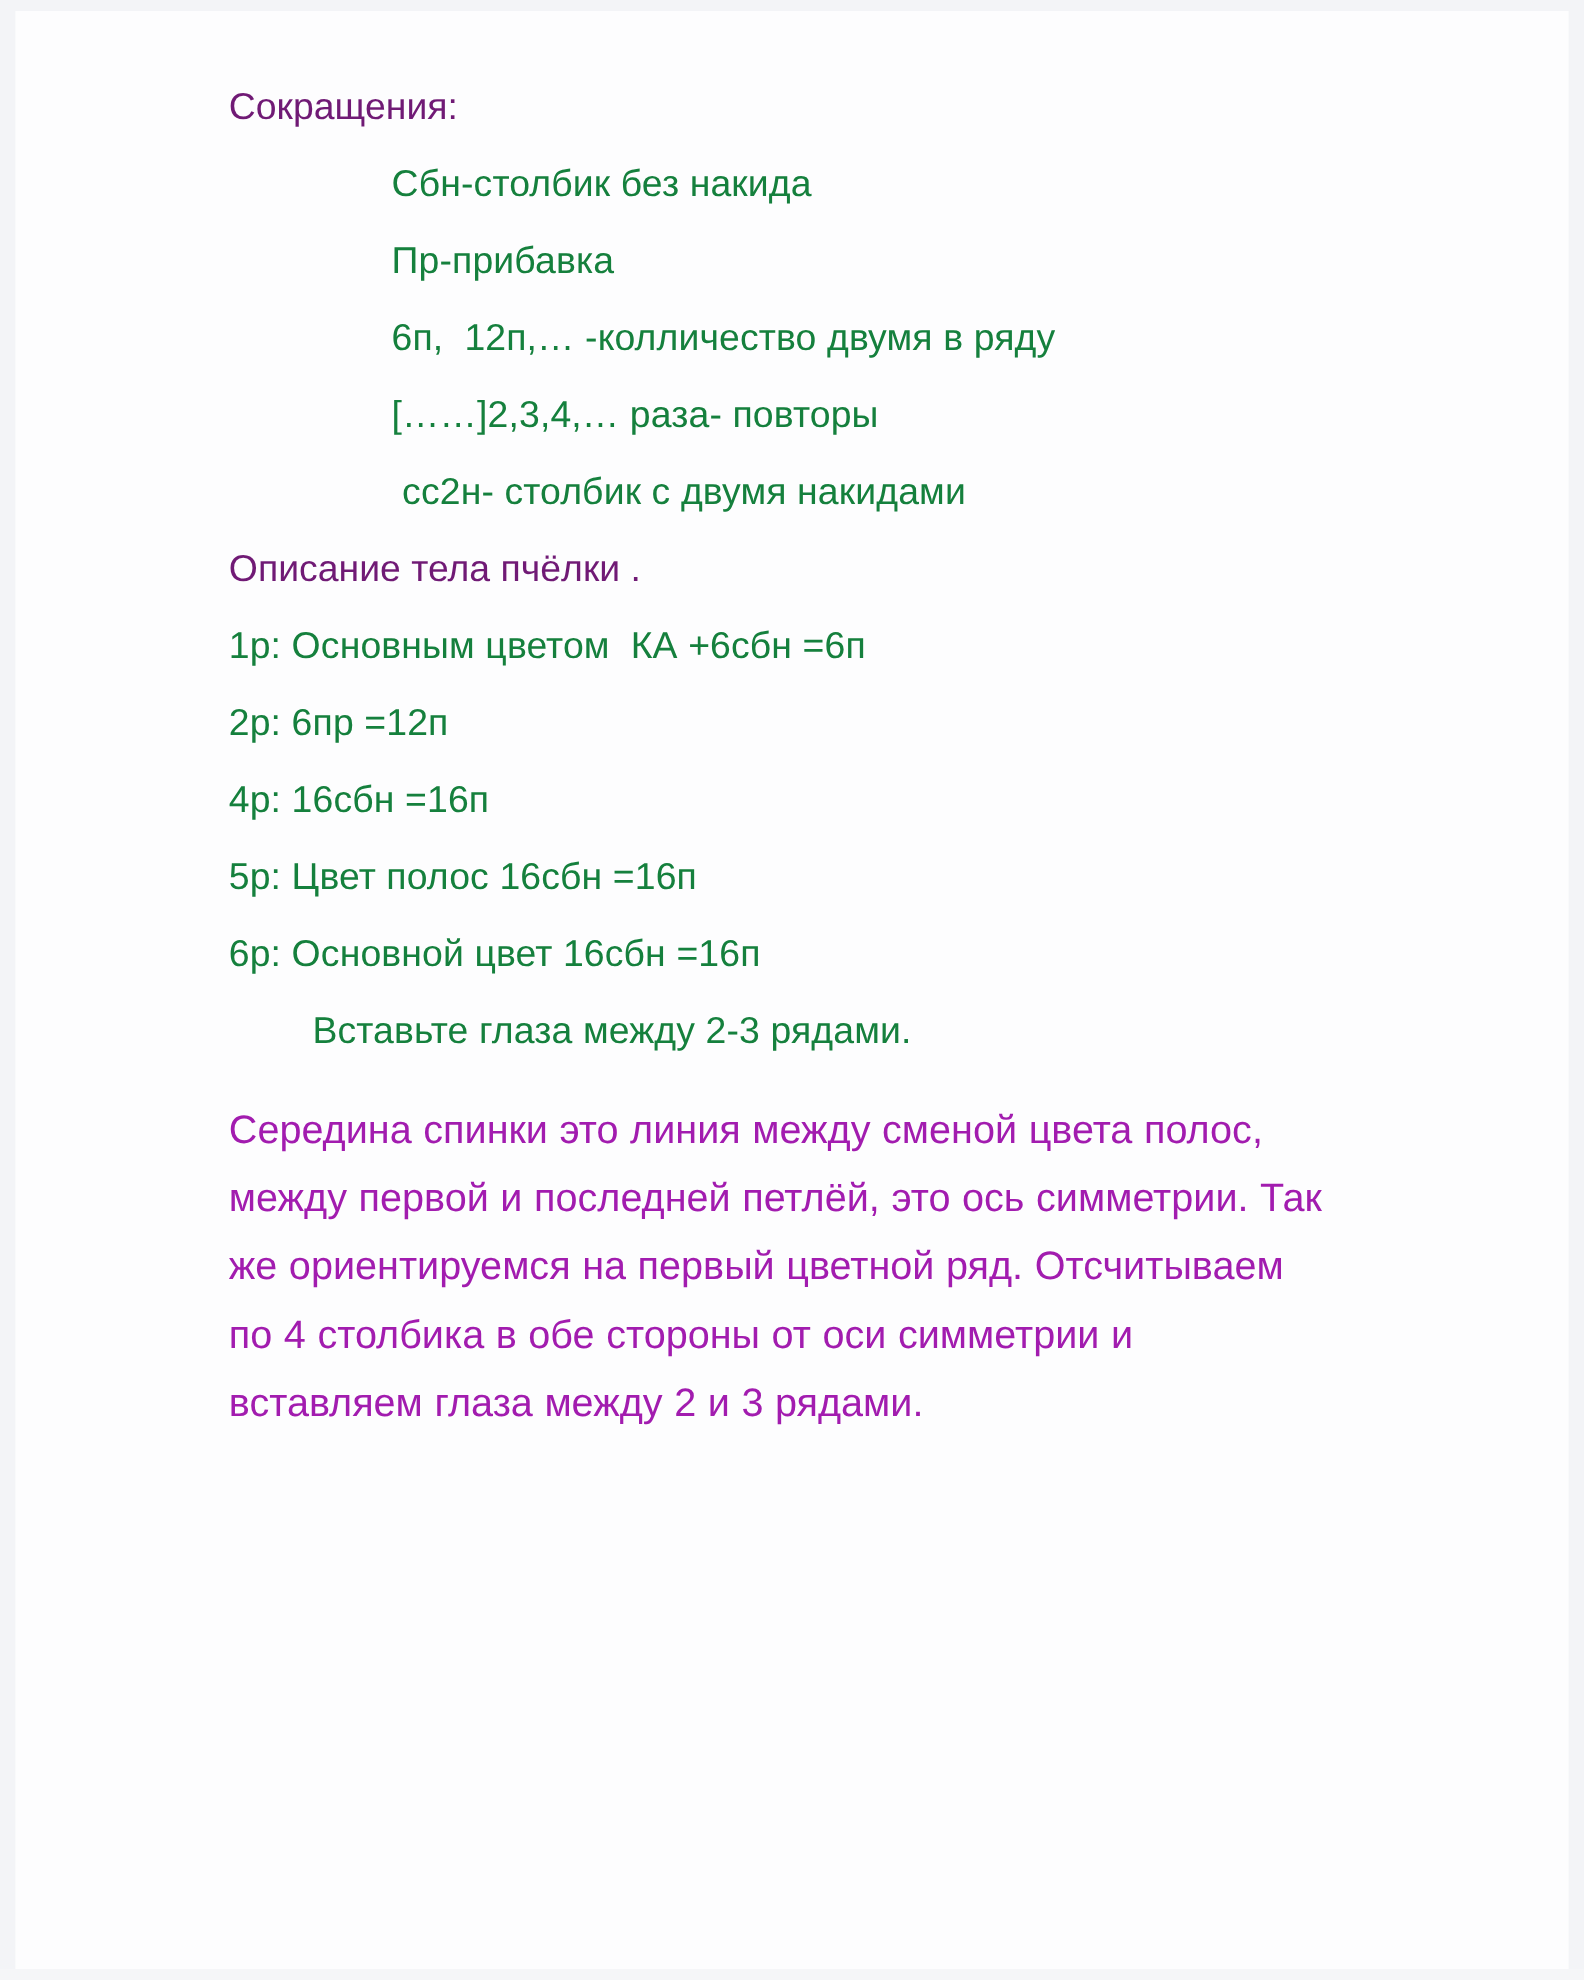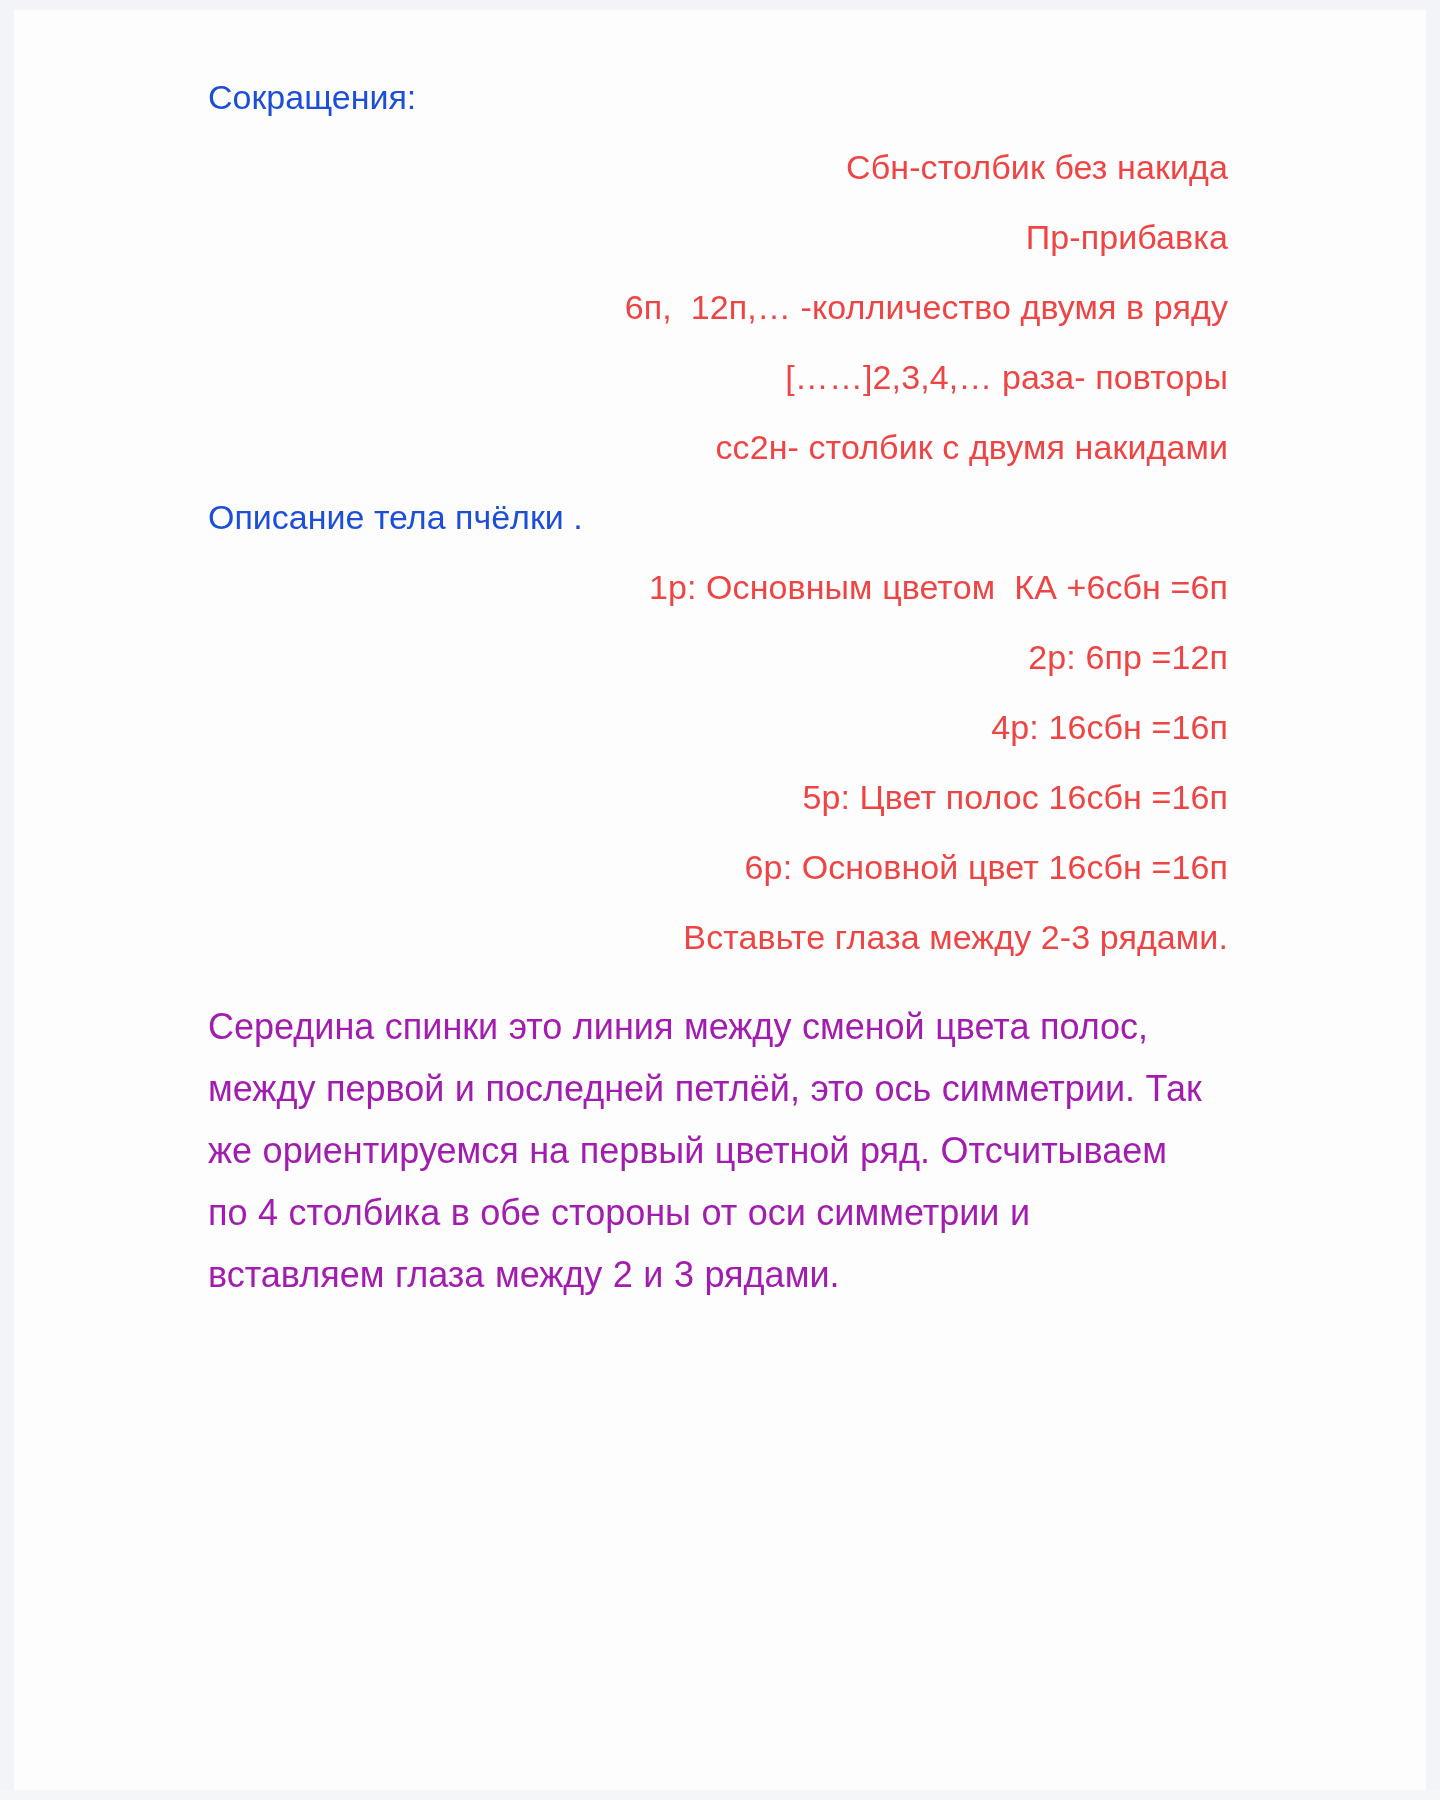--- a/index.html
+++ b/index.html
@@ -54,31 +54,30 @@
     top: 62px;
     left: 208px;
     width: 1020px;
   }
 
   .line {
     font-size: 34px;
     line-height: 70px;
     letter-spacing: 0.1px;
     white-space: pre;
-    color: #ef4444;
-    text-align: right;
+    color: #15803d;
   }
 
   .line.indent-1 { padding-left: 148px; }
   .line.indent-half { padding-left: 76px; }
 
   .section-head {
     font-size: 34px;
     line-height: 70px;
-    color: #1d4ed8;
+    color: #701a75;
   }
 
   .rows-block { margin-top: 0; }
 
   .paragraph {
     font-size: 36px;
     line-height: 62px;
     color: #a21caf;
     margin-top: 18px;
     width: 1000px;

